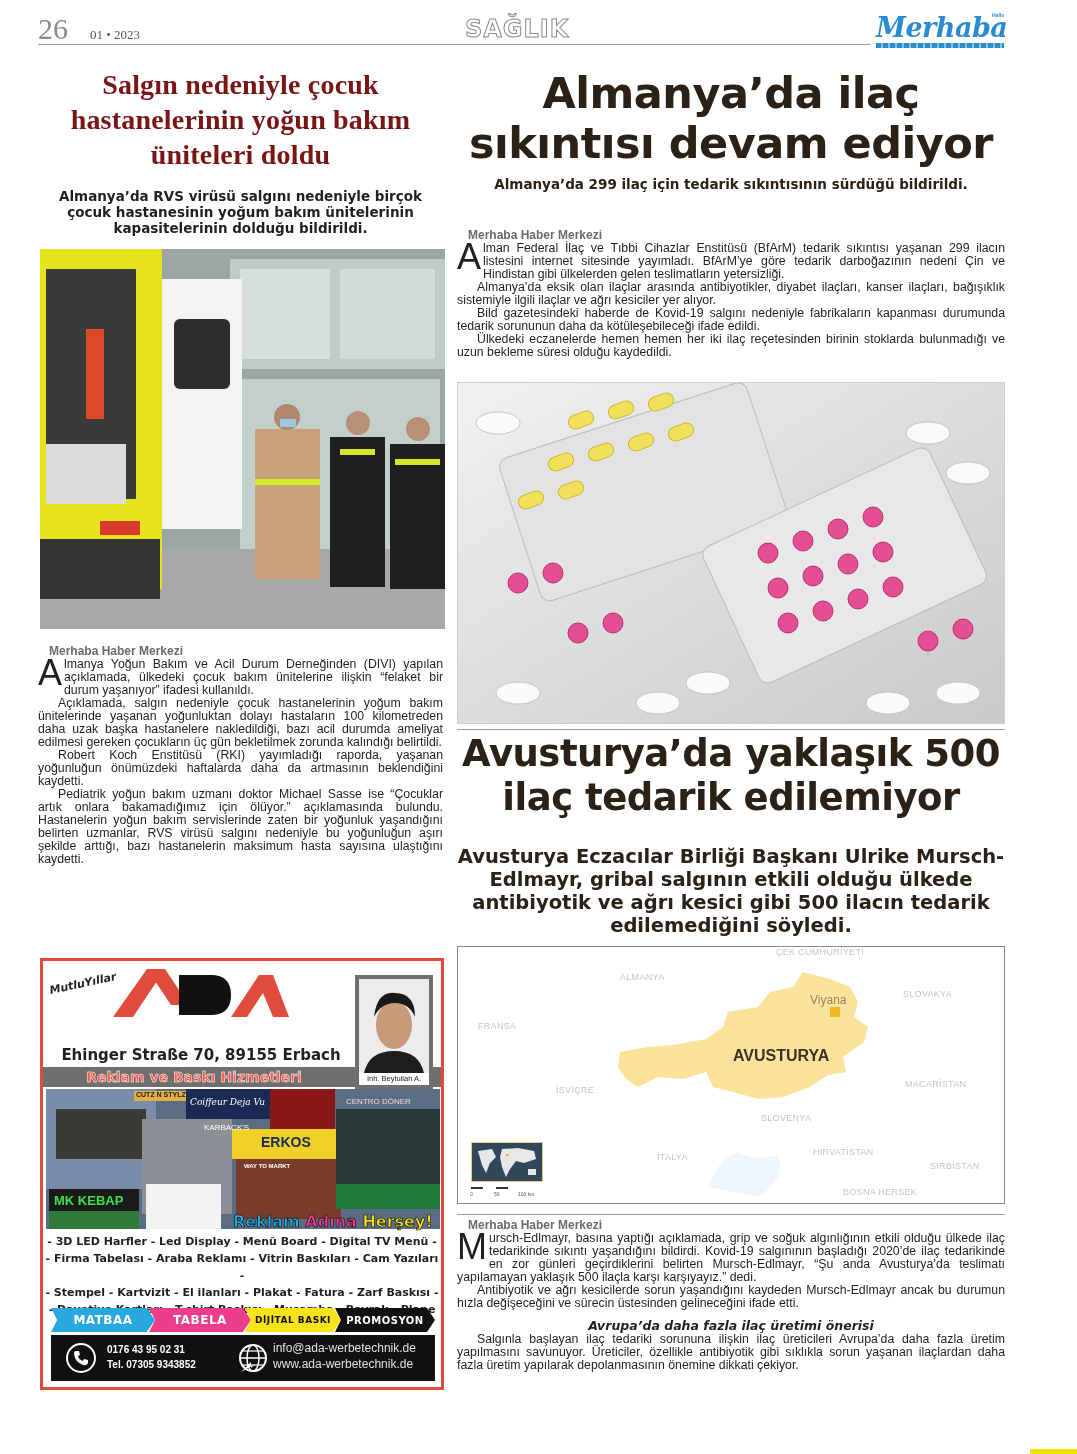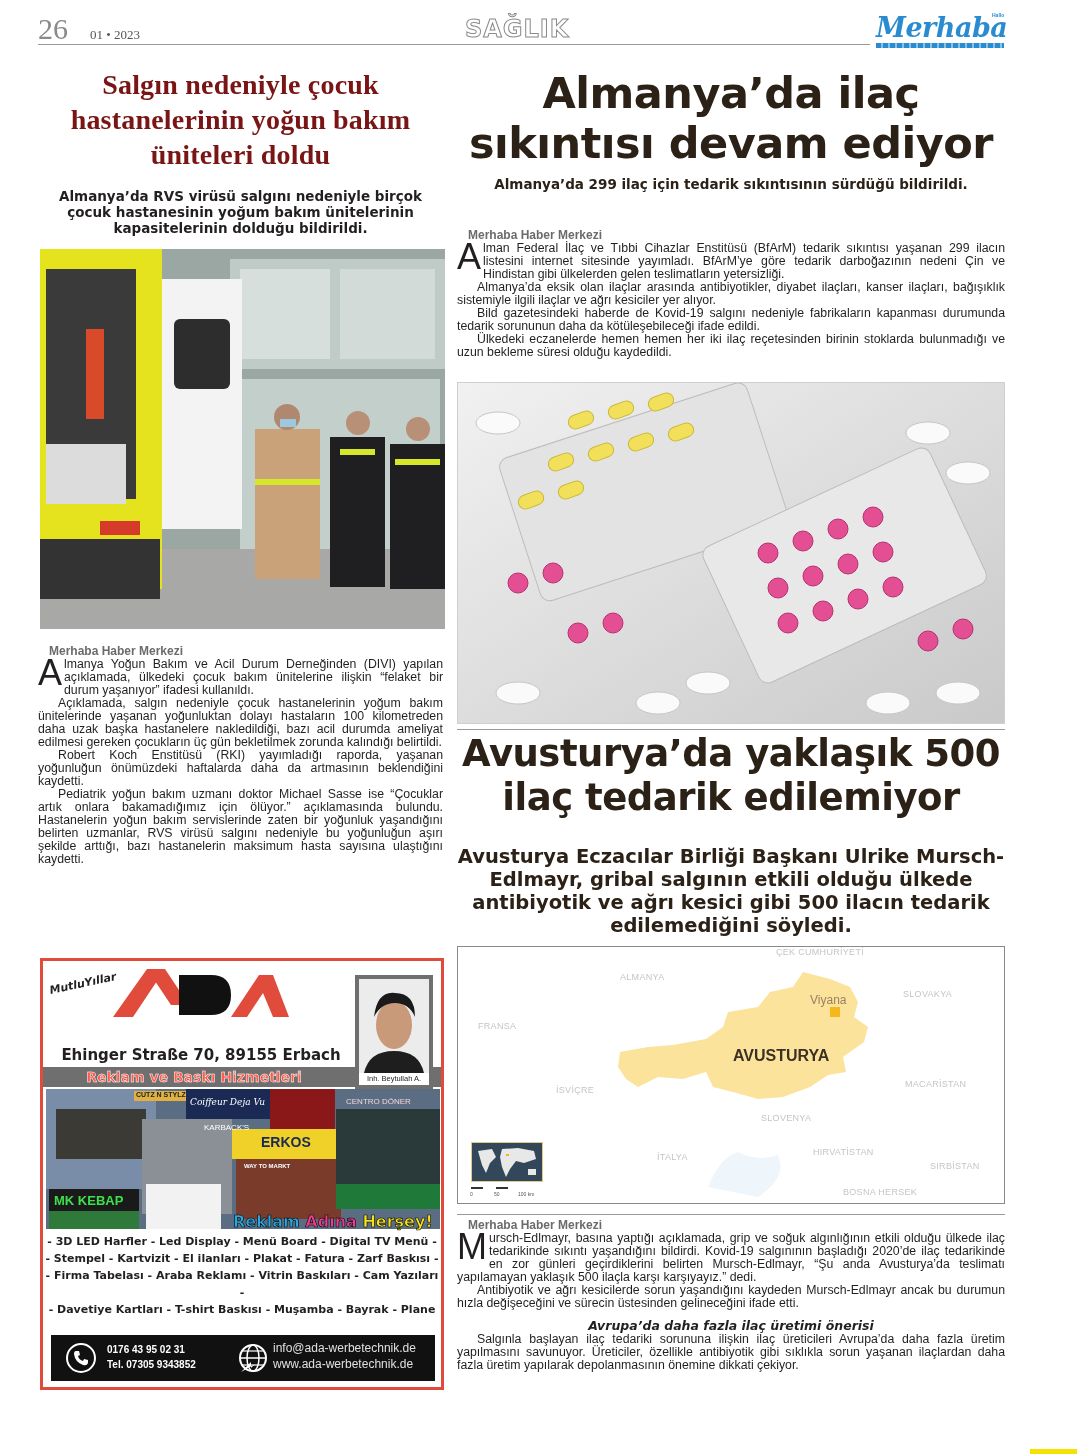--- a/index.html
+++ b/index.html
@@ -304,25 +304,31 @@
   </div>
 
   <div class="ad-slogan">
     <span style="color:#29a8e0;">Reklam</span>
     <span style="color:#ec3c8c;">Adına</span>
     <span style="color:#f7e21b;">Herşey!</span>
   </div>
 
   <div class="ad-services">
     <div>- 3D LED Harfler - Led Display - Menü Board - Digital TV Menü -</div>
+    <div>- Firma Tabelası - Araba Reklamı - Vitrin Baskıları - Cam Yazıları -</div>
     <div>- Stempel - Kartvizit - El ilanları - Plakat - Fatura  - Zarf Baskısı -</div>
-    <div>- Firma Tabelası - Araba Reklamı - Vitrin Baskıları - Cam Yazıları -</div>
     <div>- Davetiye Kartları - T-shirt Baskısı - Muşamba - Bayrak - Plane</div>
   </div>
 
+  <div class="ad-cats">
+    <div class="ad-cat" style="width:104px; background:#29a8e0;">MATBAA</div>
+    <div class="ad-cat" style="width:102px; background:#ec3c8c;">TABELA</div>
+    <div class="ad-cat" style="width:96px; background:#f7e21b; color:#111; font-size:9px;">DİJİTAL BASKI</div>
+    <div class="ad-cat" style="width:100px; background:#111111; font-size:10px;">PROMOSYON</div>
+  </div>
 
   <div class="ad-contact">
     <svg style="position:absolute; left:14px; top:7px;" width="32" height="32" viewBox="0 0 32 32">
       <circle cx="16" cy="16" r="14" fill="none" stroke="#fff" stroke-width="2"></circle>
       <path d="M11 9 L14 9 L15 13 L13 14 Q14 18 18 19 L19 17 L23 18 L23 21 Q22 24 18 23 Q10 20 9 12 Q9 9 11 9 Z" fill="#fff"></path>
     </svg>
     <div class="ad-phone1">0176 43 95 02 31</div>
     <div class="ad-phone2">Tel. 07305 9343852</div>
     <svg style="position:absolute; left:186px; top:7px;" width="32" height="32" viewBox="0 0 32 32">
       <circle cx="16" cy="16" r="13" fill="none" stroke="#fff" stroke-width="2"></circle>

